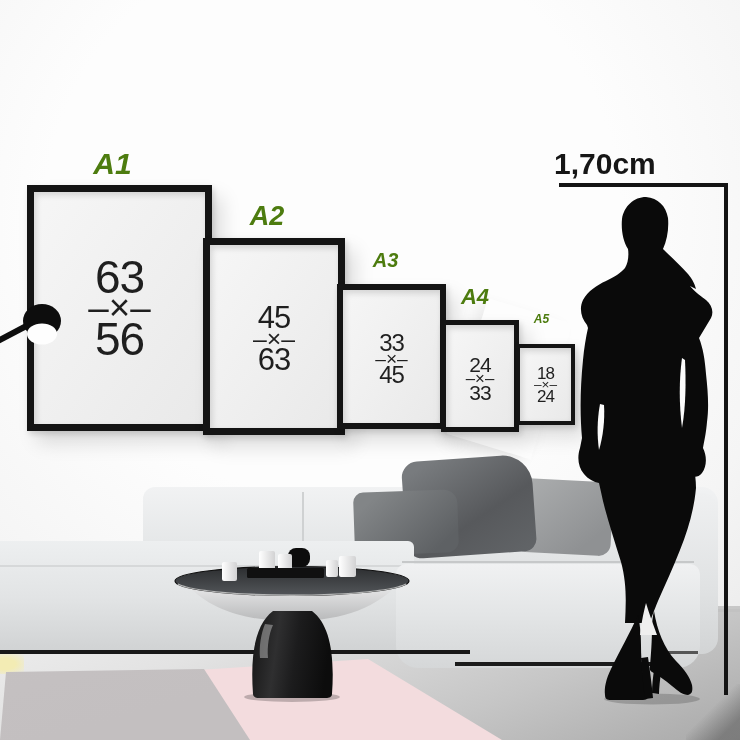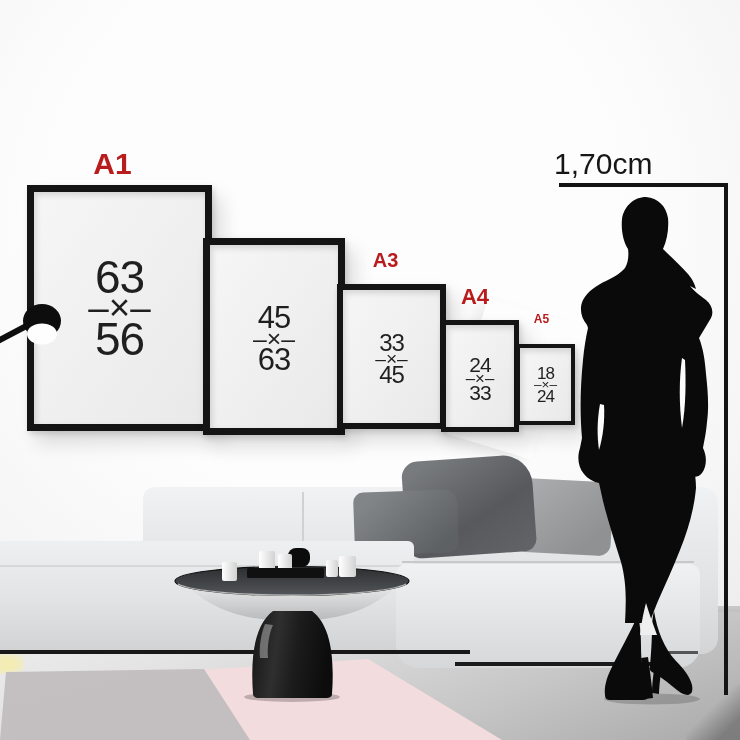--- a/index.html
+++ b/index.html
@@ -22,34 +22,34 @@
     box-shadow:-8px 6px 14px rgba(0,0,0,.07);}
   
   .frame{position:absolute;background:linear-gradient(125deg,#f6f6f6,#efefef 55%,#e9e9e9);
     border-style:solid;border-color:#141414;
     box-shadow:10px 12px 18px rgba(0,0,0,.13), 2px 3px 6px rgba(0,0,0,.14),
       inset 2px 3px 6px rgba(0,0,0,.14);
     display:flex;flex-direction:column;align-items:center;justify-content:center;}
   .dims{color:#1f1f1f;text-align:center;line-height:.74;letter-spacing:-1px;font-weight:500;}
   .dims .sep{display:block;font-size:.8em;letter-spacing:0;}
   .dims span{display:block;}
-  .frame-label{position:absolute;color:#b91c1c;text-align:center;font-weight:600;}
+  .frame-label{position:absolute;color:#4d7c0f;text-align:center;font-weight:600;font-style:italic;}
   .f-a1{left:27px;top:185px;width:171px;height:232px;border-width:7px;font-size:46px;}
   .f-a2{left:203px;top:238px;width:128px;height:177px;border-width:7px;font-size:31px;padding-top:6px;}
   .f-a3{left:337px;top:284px;width:97px;height:128px;border-width:6px;font-size:24px;padding-top:5px;}
   .f-a4{left:441px;top:320px;width:68px;height:96px;border-width:5px;font-size:21px;padding-top:6px;}
   .f-a5{left:516px;top:344px;width:51px;height:71px;border-width:4px;font-size:17px;padding-top:2px;}
   .l-a1{left:27px;top:147px;width:171px;font-size:30px;}
   .l-a2{left:203px;top:201px;width:128px;font-size:27px;}
   .l-a3{left:337px;top:249px;width:97px;font-size:20px;}
   .l-a4{left:441px;top:284px;width:68px;font-size:22px;}
   .l-a5{left:516px;top:312px;width:51px;font-size:12px;}
   
   .measure-label{position:absolute;left:554px;top:147px;width:176px;
-    font-size:30px;font-weight:400;color:#161616;letter-spacing:0px;}
+    font-size:30px;font-weight:700;color:#161616;letter-spacing:0px;}
   .measure-h{position:absolute;left:559px;top:183px;width:169px;height:4px;background:#141414;}
   .measure-v{position:absolute;left:724px;top:183px;width:4px;height:512px;background:#141414;}
   
   .sofa-back{position:absolute;left:143px;top:487px;width:575px;height:115px;
     border-radius:12px 16px 0 0;
     background:linear-gradient(180deg,#f1f2f3,#e4e6e7 55%,#dadcdd);}
   .sofa-back-seam{position:absolute;top:492px;width:2px;height:70px;background:#cfd1d2;}
   .sofa-end{position:absolute;left:676px;top:493px;width:42px;height:161px;
     border-radius:10px 16px 16px 10px;
     background:linear-gradient(180deg,#eff0f1,#e0e2e3 60%,#d2d4d5);}
@@ -106,20 +106,21 @@
   </div>
   <div class="frame-label l-a1">A1</div>
 
   <div class="frame f-a2">
     <div class="dims">
       <span>45</span>
       <span class="sep">–×–</span>
       <span>63</span>
     </div>
   </div>
+  <div class="frame-label l-a2">A2</div>
 
   <div class="frame f-a3">
     <div class="dims">
       <span>33</span>
       <span class="sep">–×–</span>
       <span>45</span>
     </div>
   </div>
   <div class="frame-label l-a3">A3</div>
 

